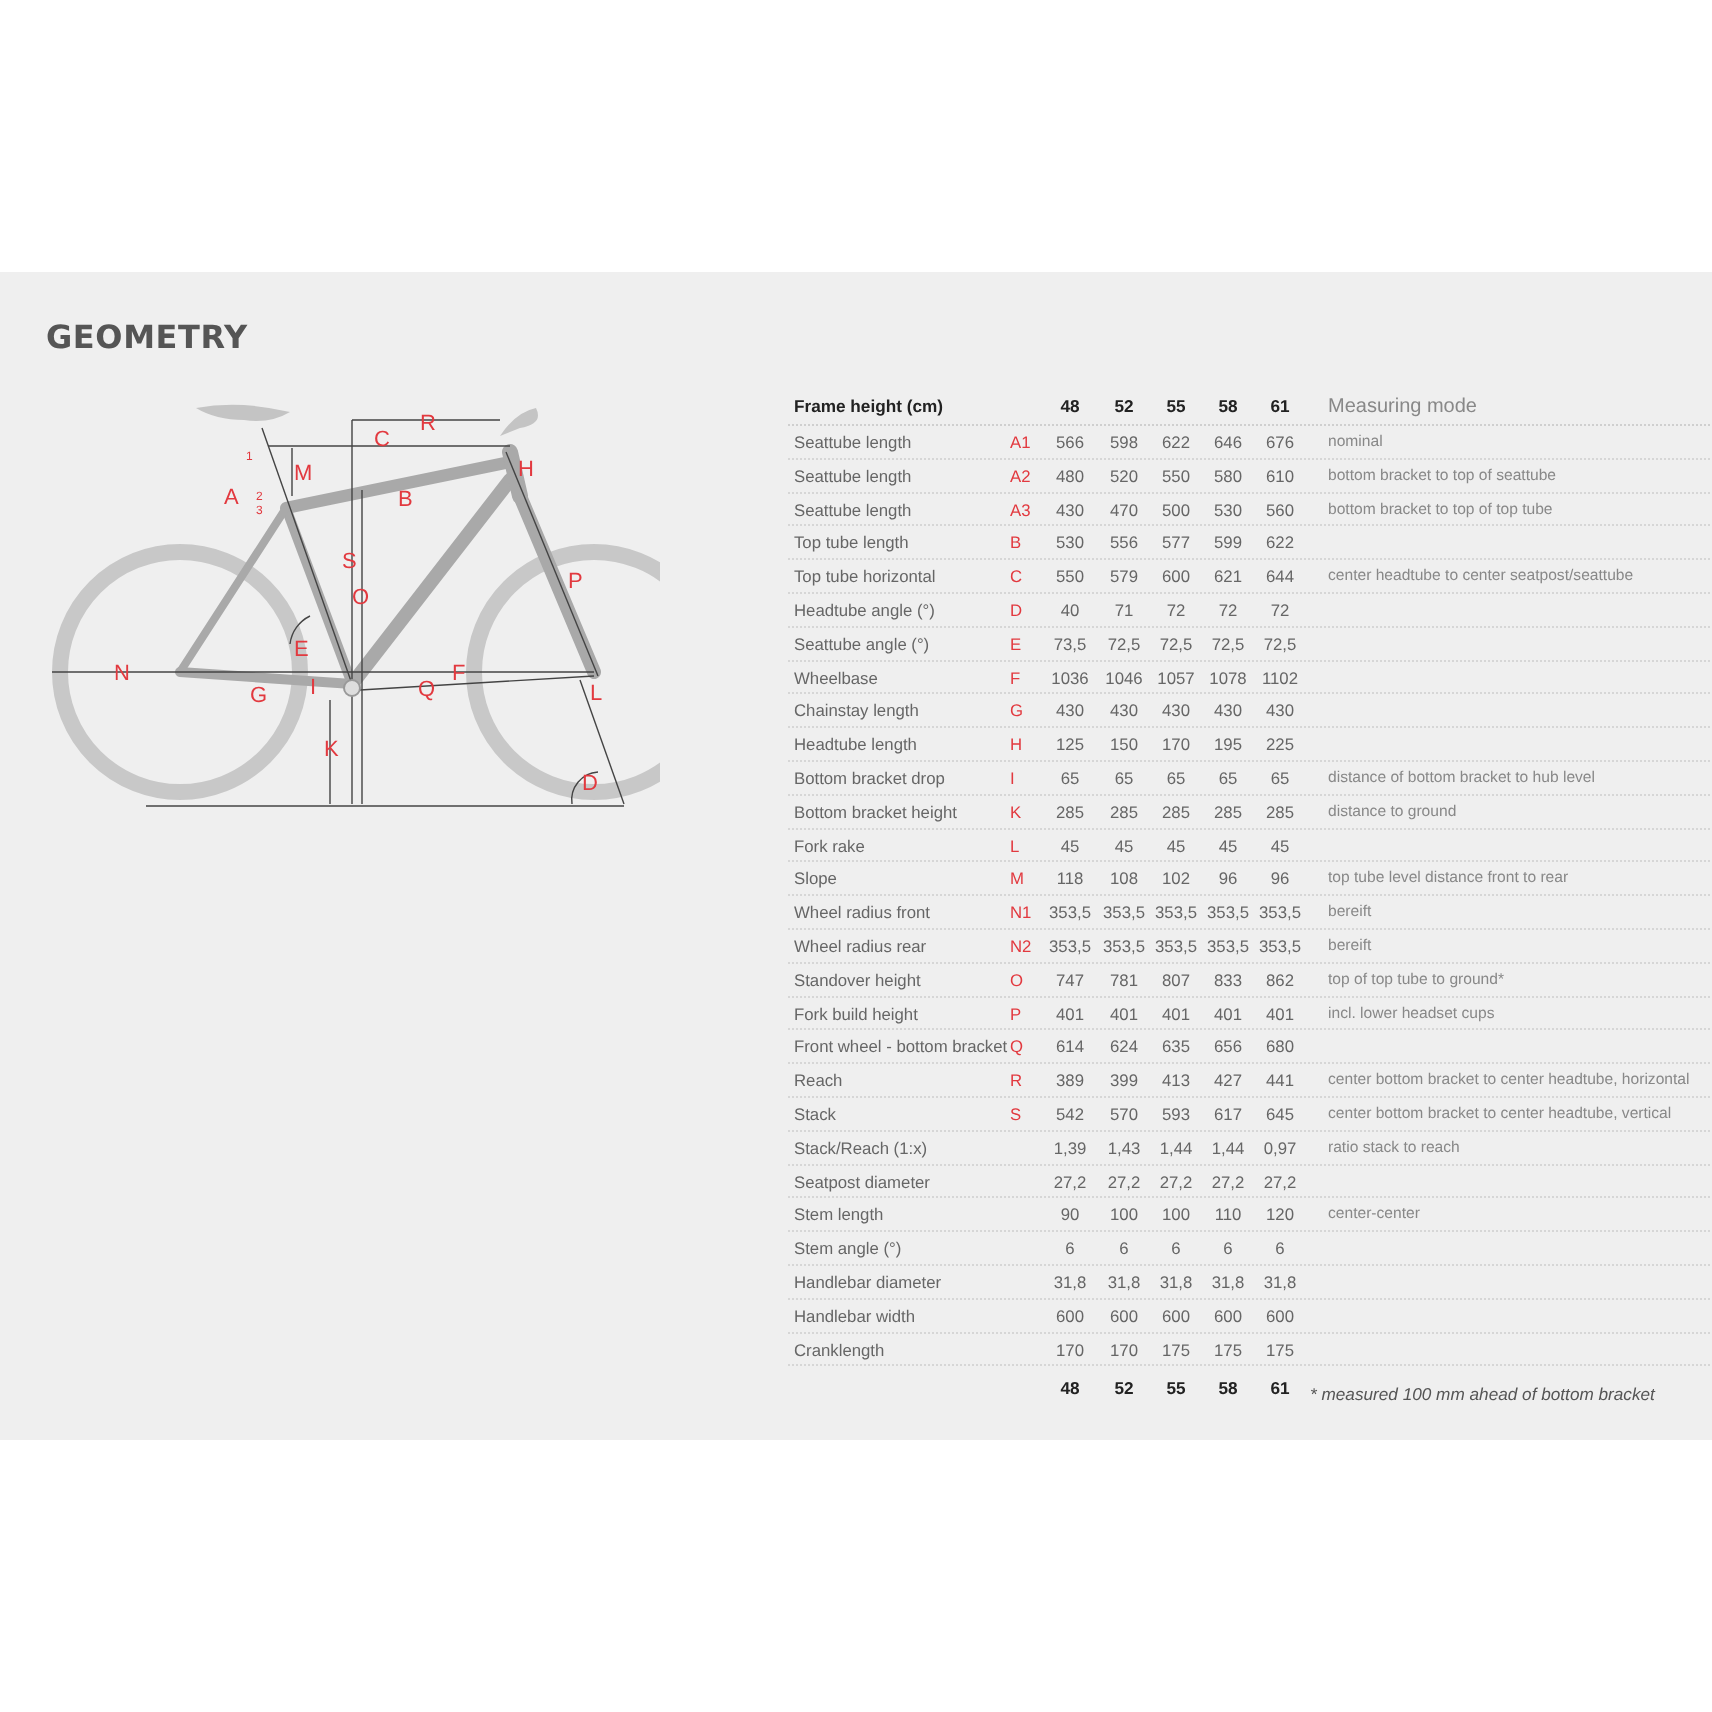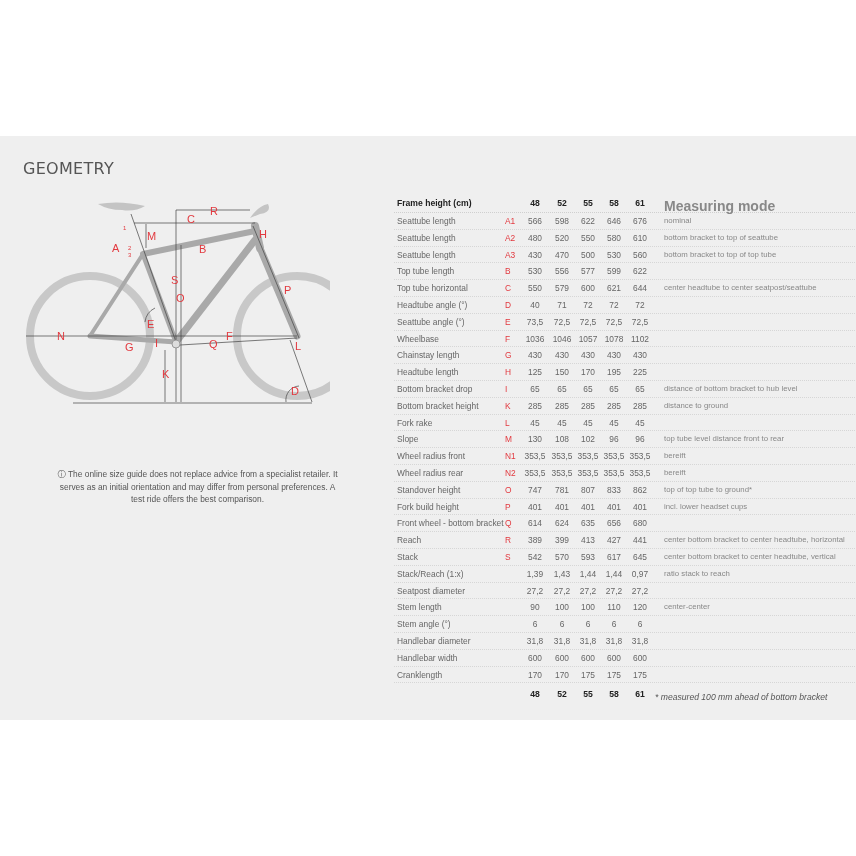--- a/index.html
+++ b/index.html
@@ -1,36 +1,36 @@
 <!DOCTYPE html>
 <html><head>
 <meta charset="utf-8">
 <style>
   html, body { margin:0; padding:0; }
   body { width:856px; height:856px; background:#ffffff; position:relative; overflow:hidden;
          font-family:"Liberation Sans", sans-serif; }
   .panel { position:absolute; left:0; top:136px; width:856px; height:584px; background:#efefef; }
   .title { position:absolute; left:23px; top:23px; font-size:16px; color:#555; letter-spacing:0.3px;
-           font-family:"DejaVu Sans", sans-serif; font-weight:normal; }
+           font-family:"DejaVu Sans", sans-serif; font-weight:bold; }
   .diagram { position:absolute; left:10px; top:54px; width:320px; height:230px; }
   .note { position:absolute; left:55px; top:332px; width:285px; font-size:8.4px; line-height:12.5px;
           color:#555; text-align:center; }
   .table { position:absolute; left:394px; top:58px; width:465px; }
   .row { position:relative; height:15.8px; border-bottom:1px dotted #d6d6d6; font-size:8.4px; color:#666; }
   .row.head { height:18px; color:#222; font-weight:bold; font-size:8.6px; border-bottom:1px dotted #cfcfcf; }
   .row.foot { border-bottom:none; color:#222; font-weight:bold; font-size:8.6px; height:22px; }
   .row > span { position:absolute; top:3px; white-space:nowrap; }
   .row.head > span { top:4px; }
   .row.foot > span { top:6px; }
   .c-label { left:3px; }
   .c-code { left:111px; color:#e2393f; }
   .c-v { width:24px; text-align:center; }
   .v0 { left:129px; } .v1 { left:156px; } .v2 { left:182px; } .v3 { left:208px; } .v4 { left:234px; }
   .c-mode { left:270px; color:#888; font-size:7.8px; }
-  .row.head .c-mode { color:#888; font-weight:bold; font-size:14px; }
+  .row.head .c-mode { color:#888; font-weight:normal; font-size:10px; }
   .footnote { position:absolute; left:655px; top:556px; font-size:8.6px; color:#555; white-space:nowrap;font-style:italic; }
 </style>
 </head>
 <body>
 
 <div class="panel">
   <div class="title">GEOMETRY</div>
 
   <svg class="diagram" viewBox="0 0 320 230" xmlns="http://www.w3.org/2000/svg">
 
@@ -86,23 +86,20 @@
       <text x="115" y="161">G</text>
       <text x="145" y="157">I</text>
       <text x="216" y="150">F</text>
       <text x="199" y="158">Q</text>
       <text x="285" y="160">L</text>
       <text x="152" y="188">K</text>
       <text x="281" y="205">D</text>
     </g>
   </svg>
 
-  <div class="note">
-    <span>ⓘ </span><span>The online size guide does not replace advice from a specialist retailer. It serves as an initial orientation and may differ from personal preferences. A test ride offers the best comparison.</span>
-  </div>
 
   <div class="table" id="geo-table">
     <div class="row head">
       <span class="c-label">Frame height (cm)</span>
       <span class="c-v v0">48</span>
       <span class="c-v v1">52</span>
       <span class="c-v v2">55</span>
       <span class="c-v v3">58</span>
       <span class="c-v v4">61</span>
       <span class="c-mode">Measuring mode</span>
@@ -234,21 +231,21 @@
           <span class="c-v v0">45</span>
           <span class="c-v v1">45</span>
           <span class="c-v v2">45</span>
           <span class="c-v v3">45</span>
           <span class="c-v v4">45</span>
           <span class="c-mode"></span>
         </div>
         <div class="row">
           <span class="c-label">Slope</span>
           <span class="c-code">M</span>
-          <span class="c-v v0">130</span>
+          <span class="c-v v0">118</span>
           <span class="c-v v1">108</span>
           <span class="c-v v2">102</span>
           <span class="c-v v3">96</span>
           <span class="c-v v4">96</span>
           <span class="c-mode">top tube level distance front to rear</span>
         </div>
         <div class="row">
           <span class="c-label">Wheel radius front</span>
           <span class="c-code">N1</span>
           <span class="c-v v0">353,5</span>

